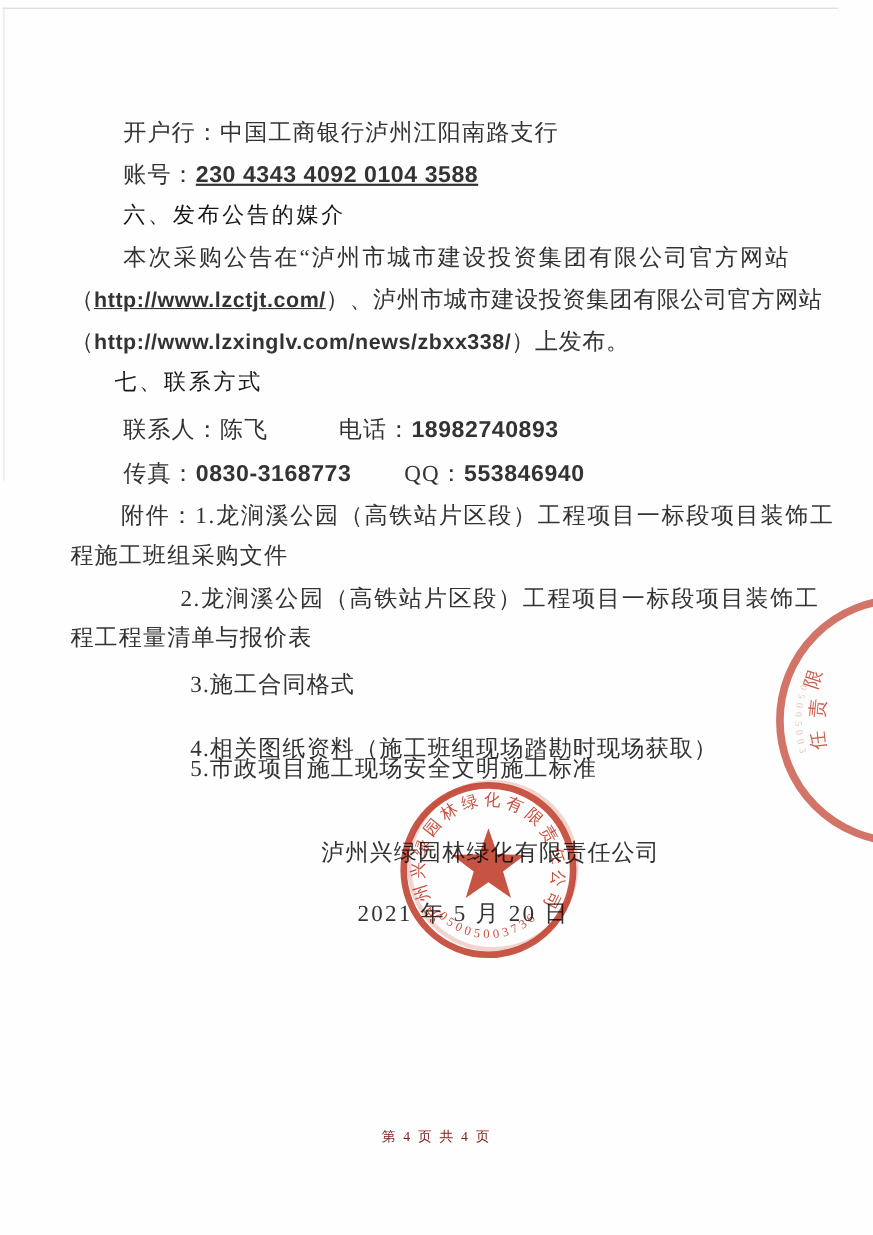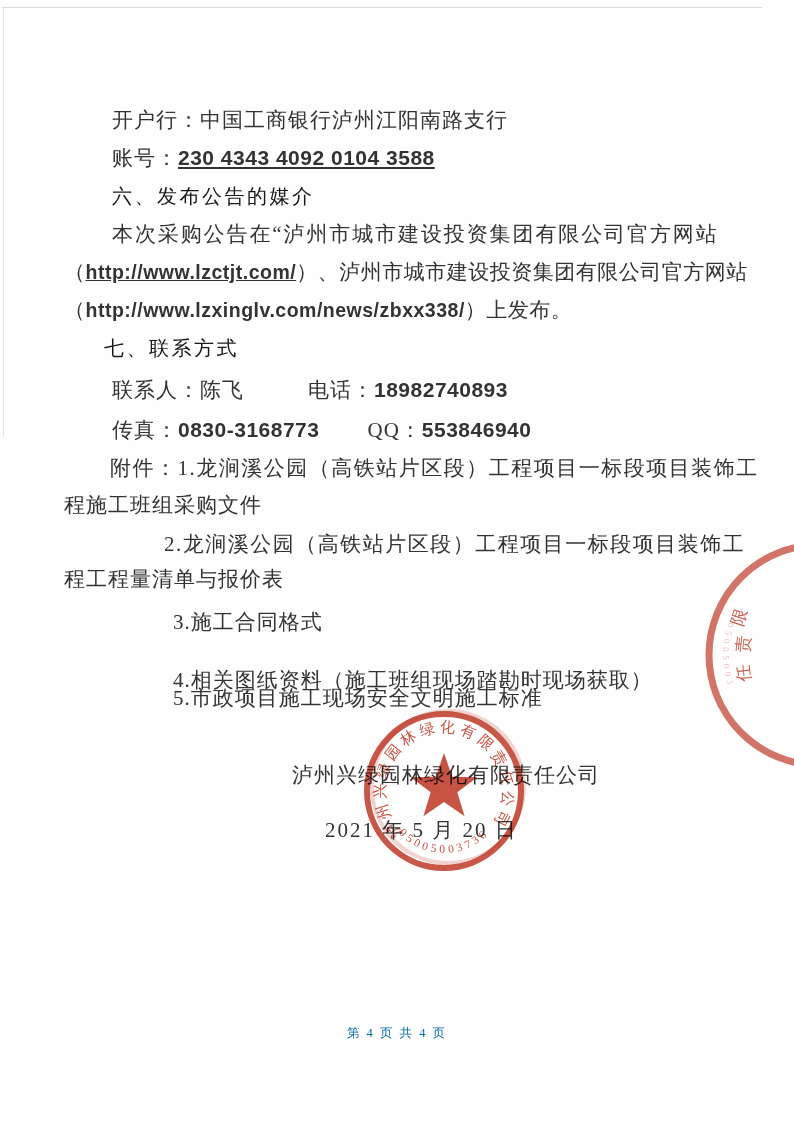--- a/index.html
+++ b/index.html
@@ -33,21 +33,21 @@
   .url-plain {
     font-family: "Liberation Sans", "DejaVu Sans", sans-serif;
     font-size: 19.5px; font-weight: 600;
   }
   .tight { letter-spacing: 0.5px; }
   .gap1 { display: inline-block; width: 64px; }
   .gap2 { display: inline-block; width: 48px; }
   .footer {
     position: absolute; top: 1023px; left: 0; width: 794px;
     text-align: center; font-size: 12.5px; letter-spacing: 2px;
-    color: #0369a1; line-height: 20px;
+    color: #7f1d1d; line-height: 20px;
   }
   .stamp-svg { position: absolute; mix-blend-mode: multiply; }
   .seal-main { left: 334px; top: 681px; }
   .seal-edge { left: 664px; top: 535px; }
 </style>
 </head>
 <body>
 
 <div class="scan-edge-top"></div>
 <div class="scan-edge-left"></div>

